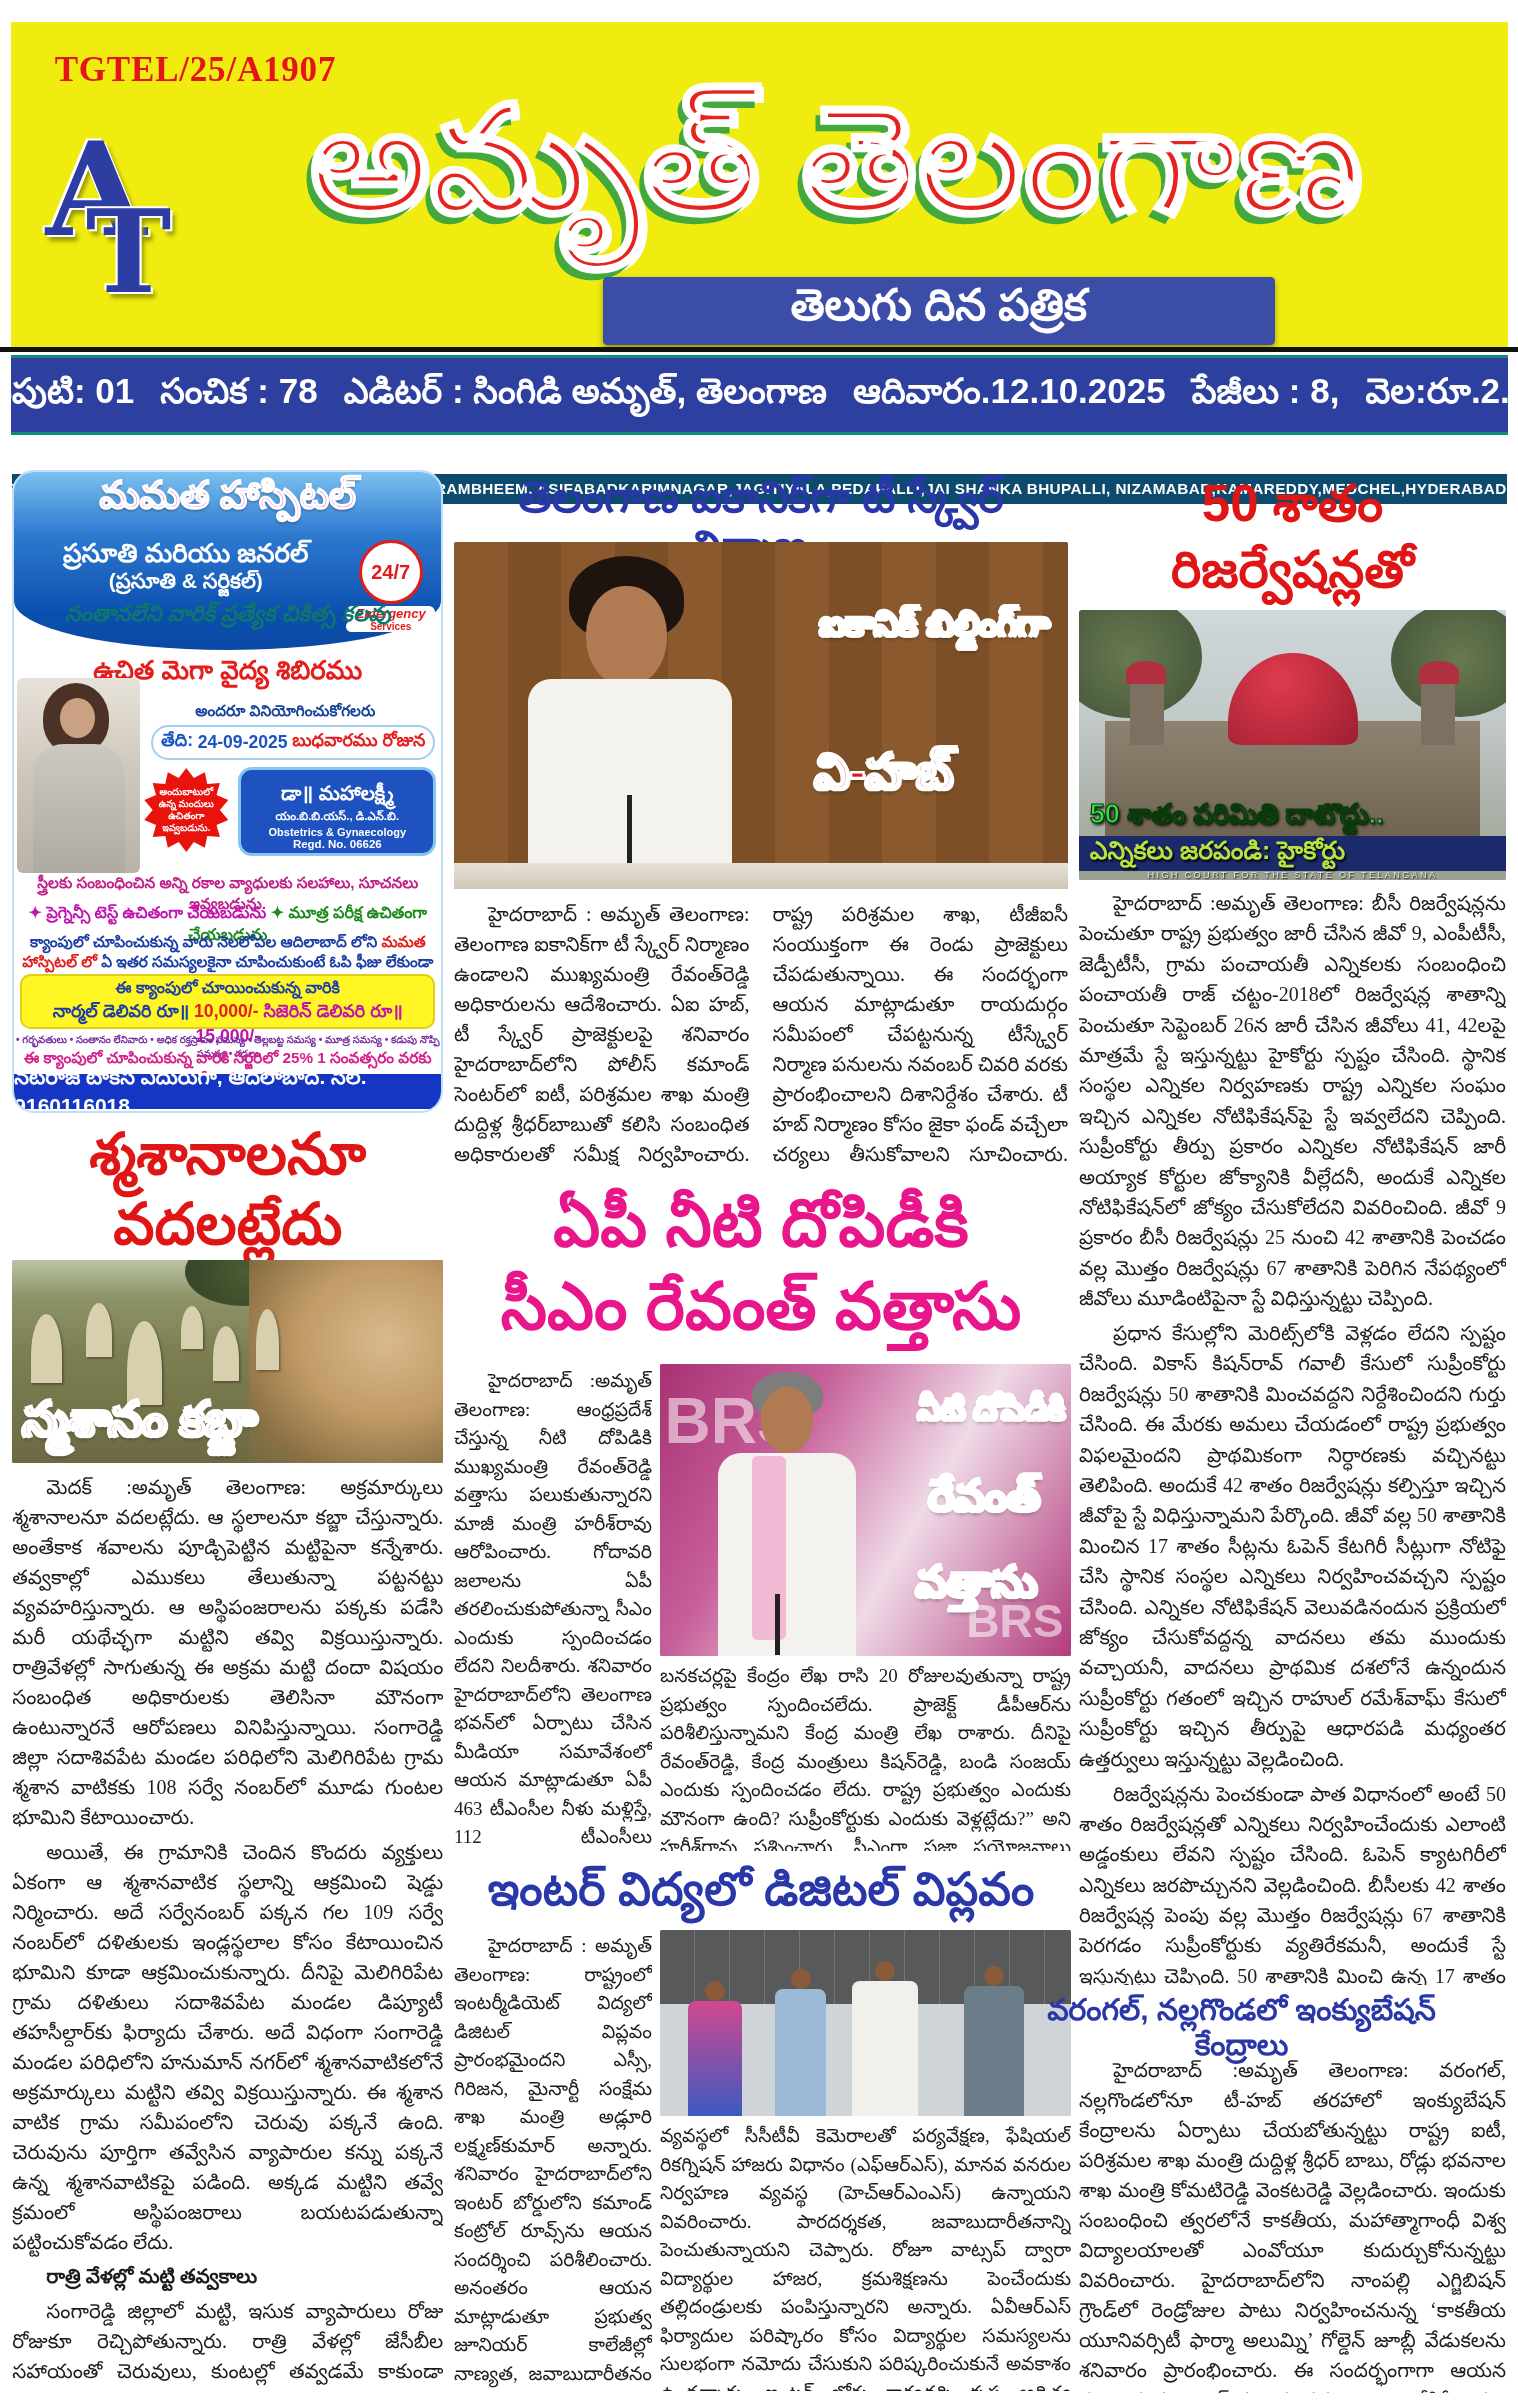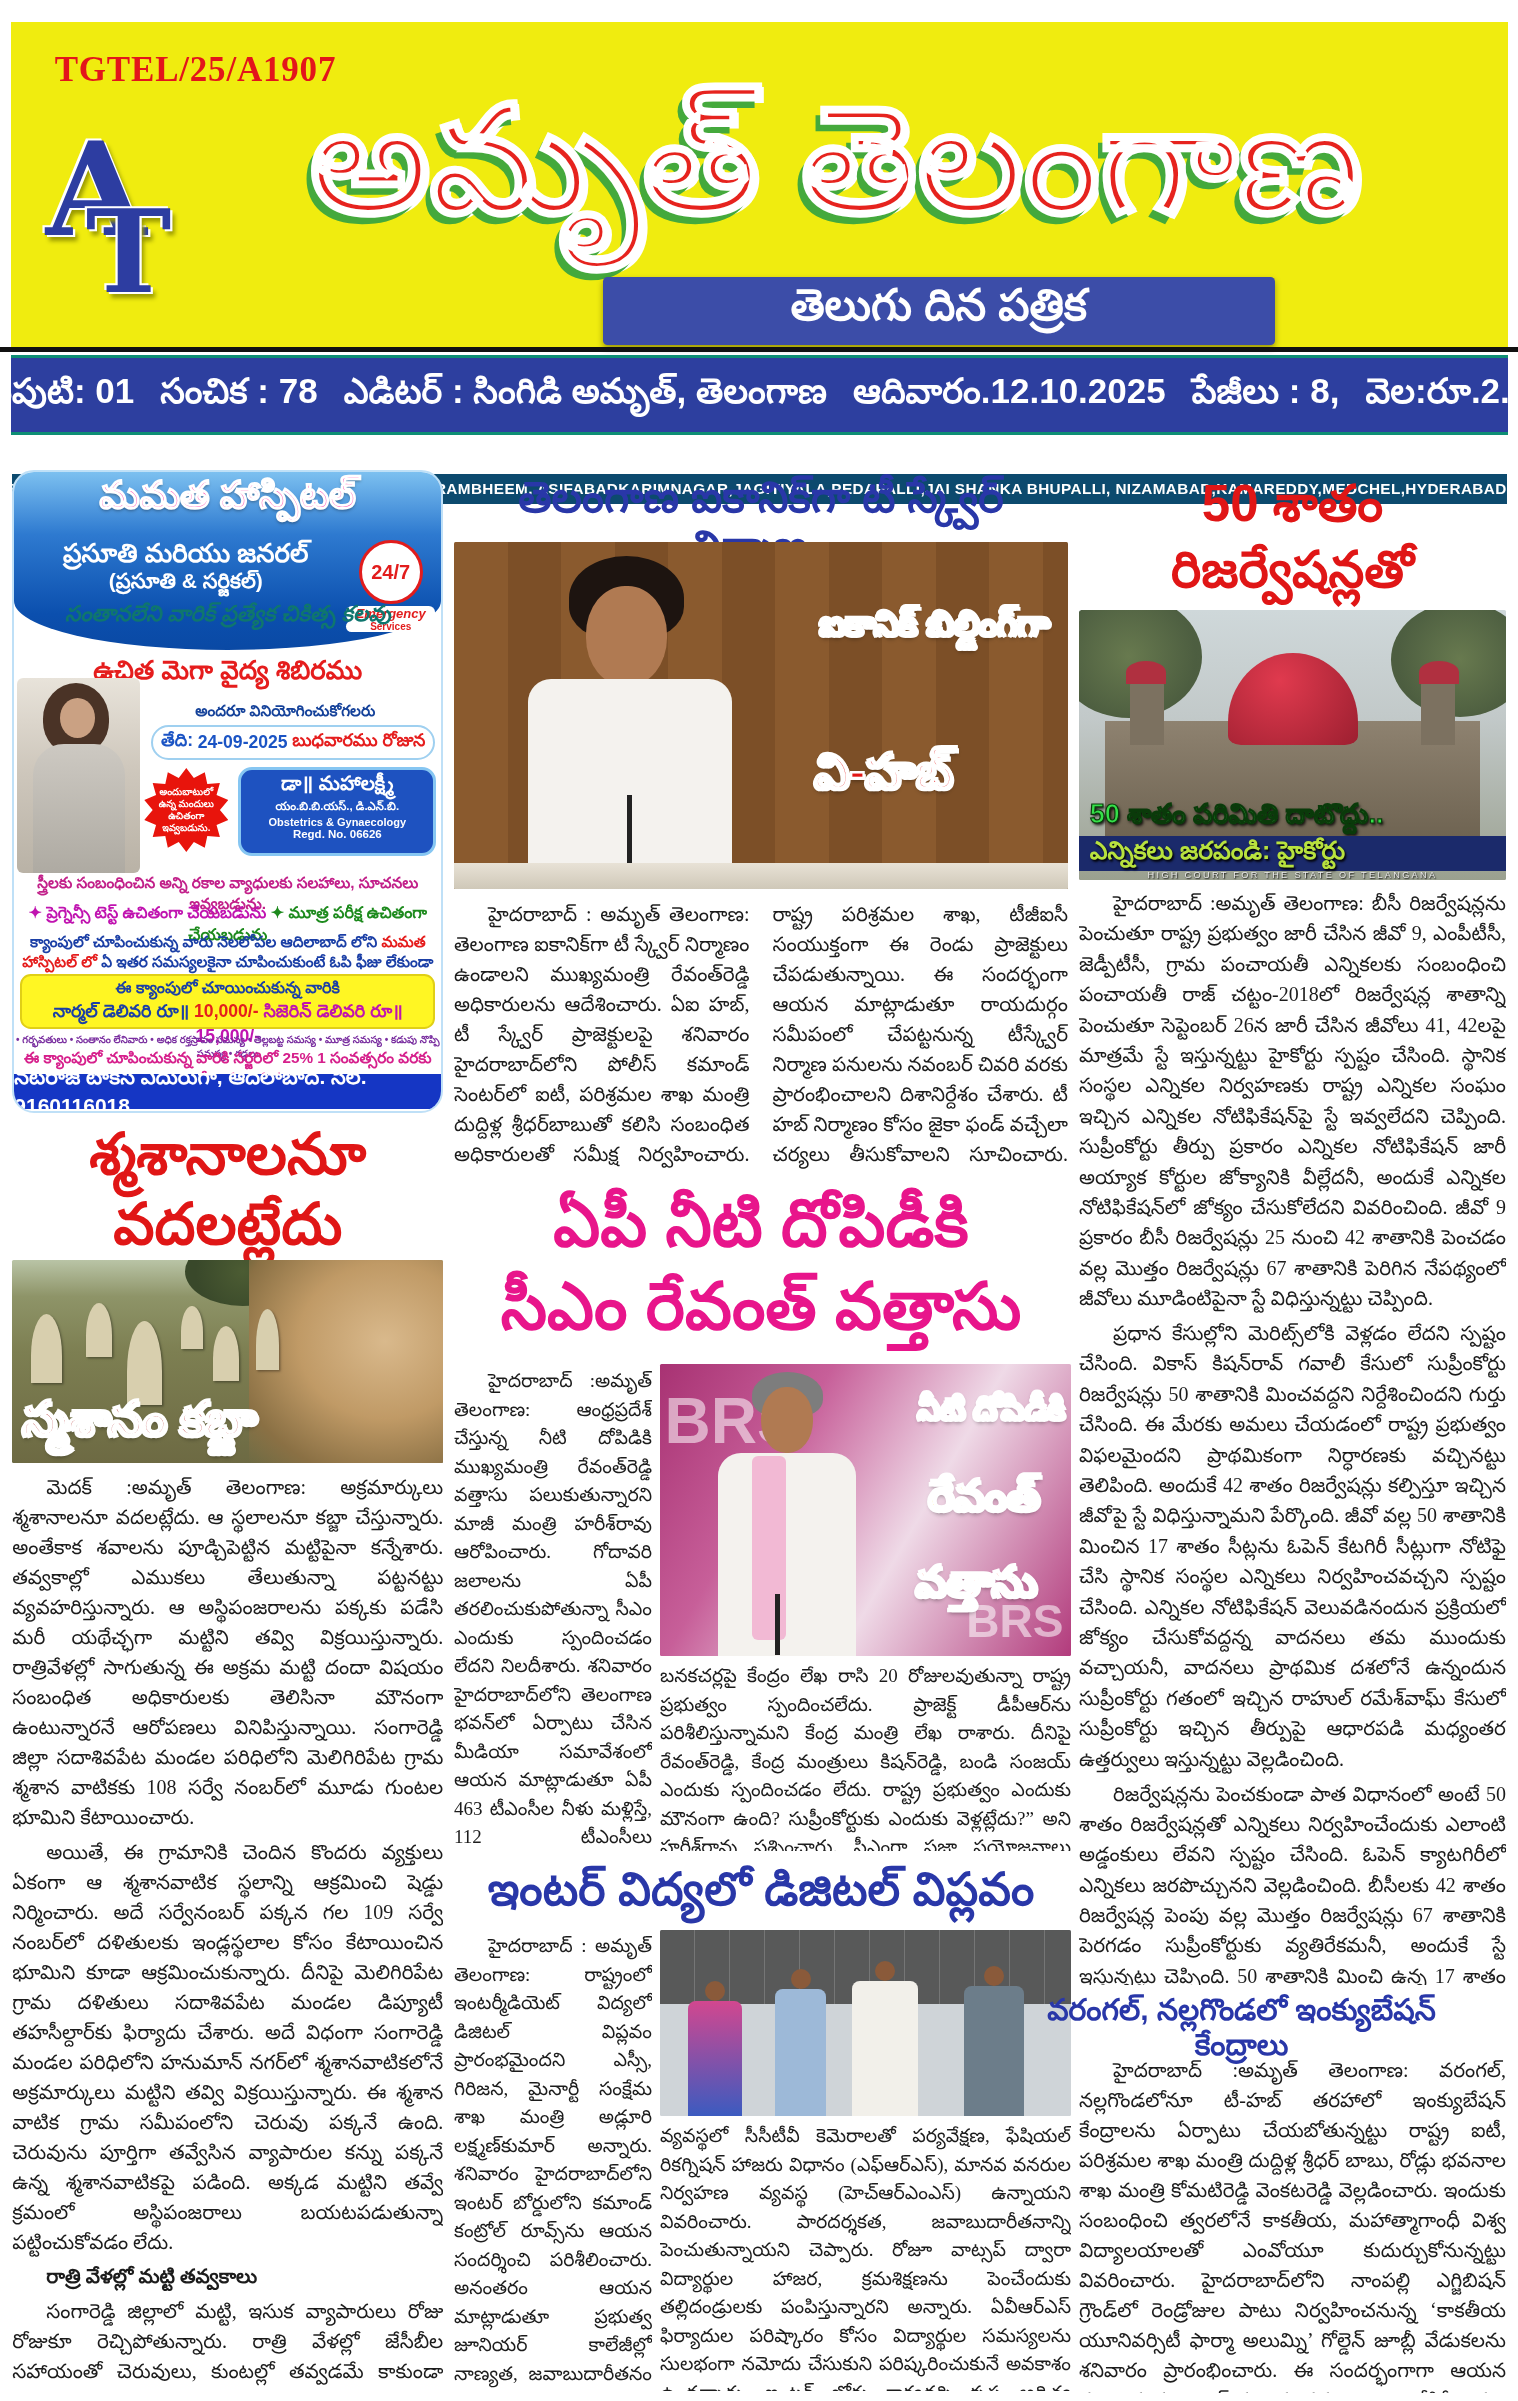--- a/index.html
+++ b/index.html
@@ -62,21 +62,21 @@
       background:linear-gradient(180deg,#e8e3da 0%,#cfc8bd 45%,#b9b2a6 100%);}
   .woman .hair{position:absolute;left:26px;top:4.6px;width:66px;height:71px;border-radius:50% 50% 45% 45%;background:#4a3326;}
   .woman .face{position:absolute;left:43px;top:20px;width:35px;height:40px;border-radius:50%;background:#caa183;}
   .woman .bodyshape{position:absolute;left:15.3px;top:66px;width:92px;height:129px;border-radius:31px 31px 0 0;
       background:linear-gradient(180deg,#cdc9c2,#aeaaa2);}
   .star{position:absolute;left:130px;top:296px;width:84px;height:84px;background:#e8140c;color:#fff;
       display:flex;align-items:center;justify-content:center;text-align:center;font-size:9.6px;font-weight:700;line-height:1.25;
       clip-path:polygon(50% 0%,59% 12%,72% 5%,75% 19%,90% 18%,86% 32%,100% 38%,90% 50%,100% 62%,86% 68%,90% 82%,75% 81%,72% 95%,59% 88%,50% 100%,41% 88%,28% 95%,25% 81%,10% 82%,14% 68%,0% 62%,10% 50%,0% 38%,14% 32%,10% 18%,25% 19%,28% 5%,41% 12%);}
   .star span{width:64px;}
   .docbox{position:absolute;left:224px;top:295px;width:198px;height:89px;background:#1e52c0;border:3.1px solid #86c6f2;
-      border-radius:14px;color:#fff;text-align:center;box-sizing:border-box;padding-top:2px;}
+      border-radius:14px;color:#fff;text-align:center;box-sizing:border-box;padding-top:12px;}
   .docbox .dn{font-size:20px;font-weight:800;}
   .docbox .dq{font-size:11.5px;font-weight:700;}
   .docbox .dd{font-size:11px;font-weight:800;}
   .docbox .dr{font-size:11.5px;font-weight:700;}
   .ad-women{position:absolute;left:3.1px;right:3.1px;top:402px;text-align:center;font-size:15.3px;font-weight:700;color:#c2208a;}
   .ad-tests{position:absolute;left:0;right:0;top:431px;text-align:center;font-size:16px;font-weight:800;}
   .ad-tests .t1{color:#c013b0;}
   .ad-tests .t2{color:#1d8a1d;}
   .ad-cnote{position:absolute;left:4.6px;right:4.6px;top:460px;text-align:center;font-size:15.3px;font-weight:700;color:#1b3fa6;line-height:1.3;}
   .ad-cnote .hosp{color:#e51d1d;}

